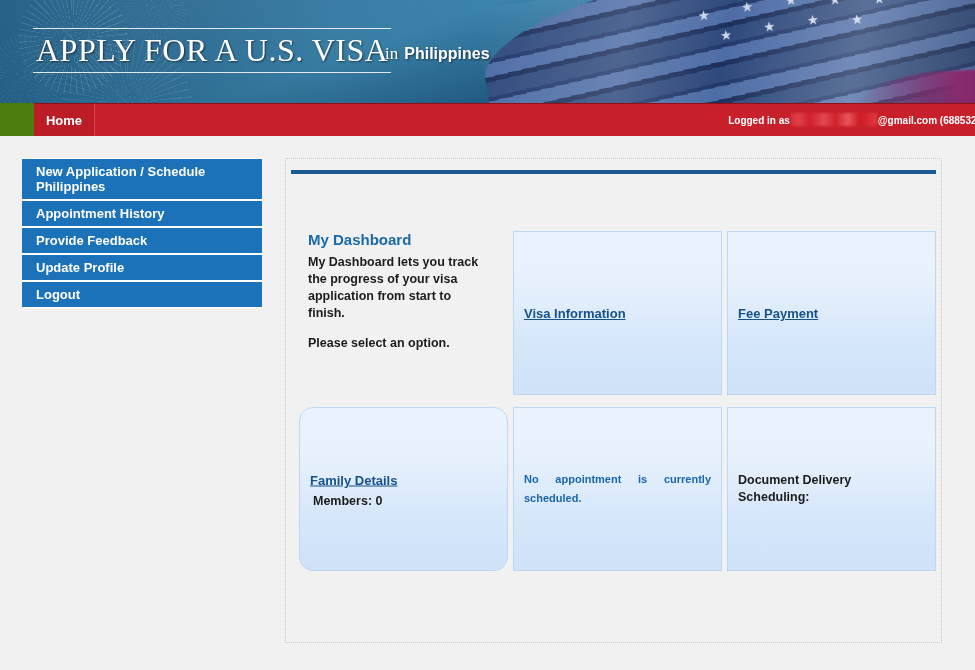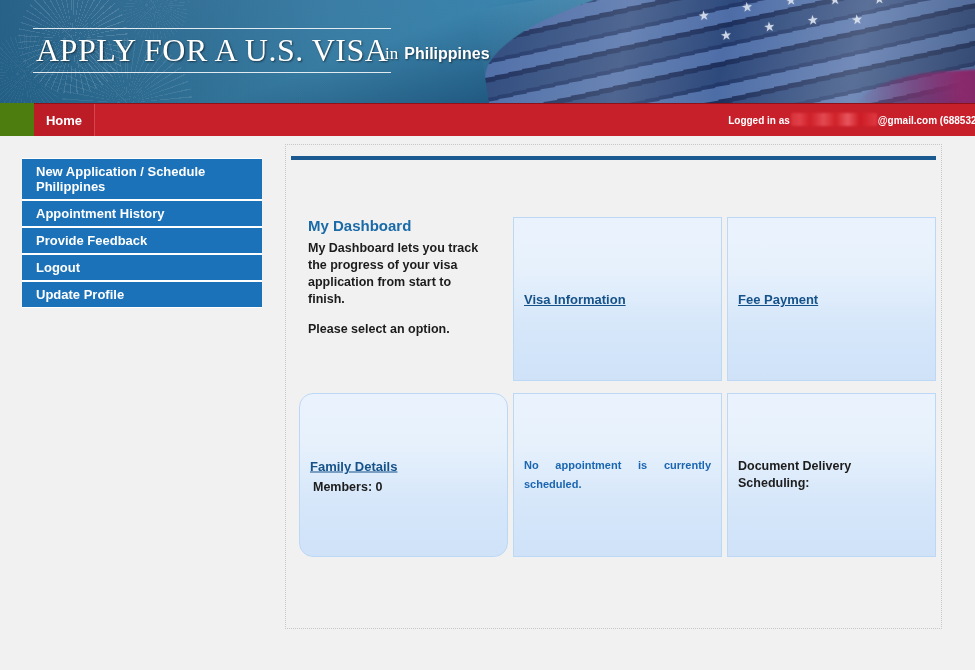--- a/index.html
+++ b/index.html
@@ -206,21 +206,21 @@
     padding: 5px 0 5px 14px;
     margin-bottom: 2px;
     line-height: 15px;
     cursor: pointer;
   }
   .side-item:last-child { margin-bottom: 0; }
 
   
   .panel {
     position: absolute;
-    left: 285px; top: 8px;
+    left: 285px; top: 22px;
     width: 657px; height: 485px;
     border: 1px dotted #c7c7c7;
     background: #f1f1f1;
     box-sizing: border-box;
   }
   .panel-rule {
     position: absolute;
     left: 5px; top: 11px;
     width: 645px; height: 4px;
     background: #1b5a91;
@@ -336,22 +336,22 @@
     <div class="nav-home">Home</div>
     <div class="nav-login"><span>Logged in as</span><span class="redacted"></span><span>@gmail.com</span>&nbsp;<span>(68853205)</span></div>
   </div>
 
   <div class="content">
 
     <div class="sidebar">
       <div class="side-item">New Application / Schedule Philippines</div>
       <div class="side-item">Appointment History</div>
       <div class="side-item">Provide Feedback</div>
+      <div class="side-item">Update Profile</div>
       <div class="side-item">Logout</div>
-      <div class="side-item">Update Profile</div>
     </div>
 
     <div class="panel">
       <div class="panel-rule"></div>
 
       <div class="dash-col">
         <div class="dash-title">My Dashboard</div>
         <p class="dash-text">My Dashboard lets you track the progress of your visa application from start to finish.</p>
         <p class="dash-text">Please select an option.</p>
       </div>

